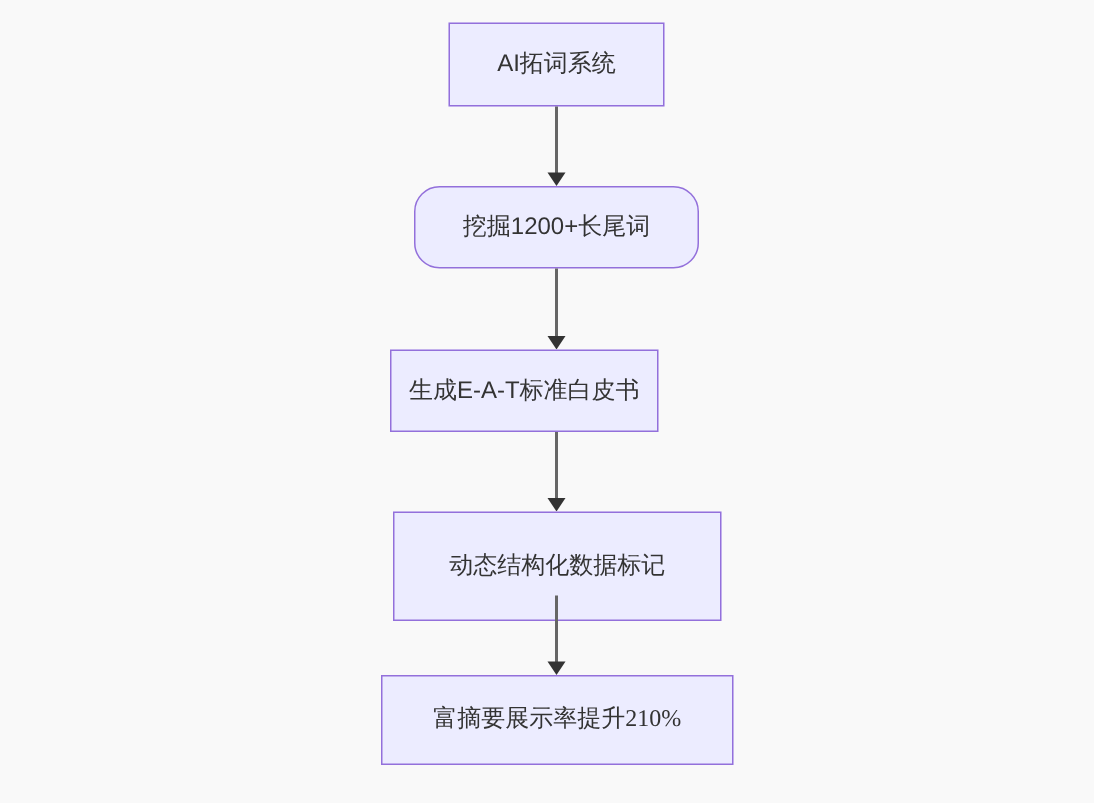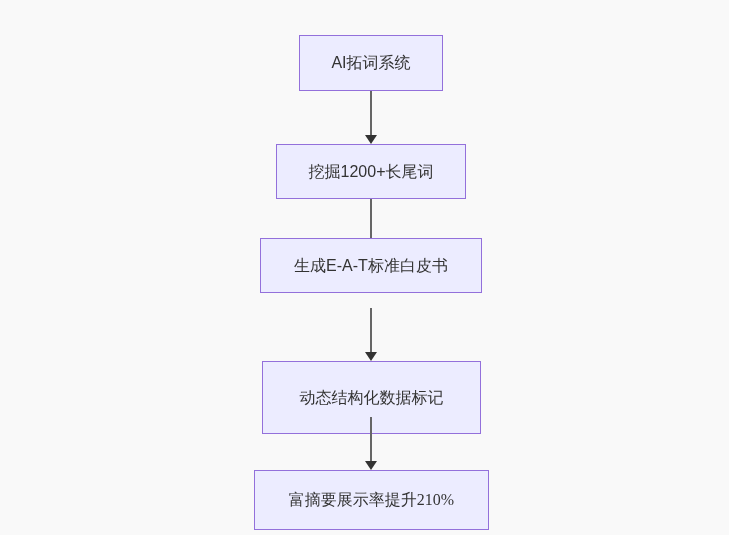--- a/index.html
+++ b/index.html
@@ -10,21 +10,20 @@
     width: 729px;
     height: 535px;
     position: relative;
     overflow: hidden;
     background: var(--page-bg, #f9f9f9);
     font-family: "Liberation Sans", "DejaVu Sans", sans-serif;
   }
   .canvas {
     position: absolute;
     inset: 0;
-    margin-top: 20px;
   }
   .node {
     position: absolute;
     box-sizing: border-box;
     background: var(--node-fill, #ececff);
     border: 1px solid var(--node-border, #9370db);
     display: flex;
     align-items: center;
     justify-content: center;
   }
@@ -59,30 +58,30 @@
 
   <div class="node" style="left:299px; top:15px; width:144px; height:56px;">
     <span class="node-label">AI拓词系统</span>
   </div>
 
   <div class="edge">
     <div class="edge-line" style="left:370px; top:71px; height:45px;"></div>
     <div class="edge-arrowhead" style="left:365px; top:115px;"></div>
   </div>
 
-  <div class="node" style="left:276px; top:124px; width:190px; height:55px;">
+  <div class="node" style="left:276px; top:124px; width:190px; height:55px;border-radius:17px;">
     <span class="node-label">挖掘1200+长尾词</span>
   </div>
 
   <div class="edge">
     <div class="edge-line" style="left:370px; top:179px; height:46px;"></div>
     <div class="edge-arrowhead" style="left:365px; top:224px;"></div>
   </div>
 
-  <div class="node" style="left:260px; top:218px; width:222px; height:55px;">
+  <div class="node" style="left:260px; top:233px; width:179px; height:55px;">
     <span class="node-label">生成E-A-T标准白皮书</span>
   </div>
 
   <div class="edge">
     <div class="edge-line" style="left:370px; top:288px; height:45px;"></div>
     <div class="edge-arrowhead" style="left:365px; top:332px;"></div>
   </div>
 
   <div class="node" style="left:262px; top:341px; width:219px; height:73px;">
     <span class="node-label">动态结构化数据标记</span>

